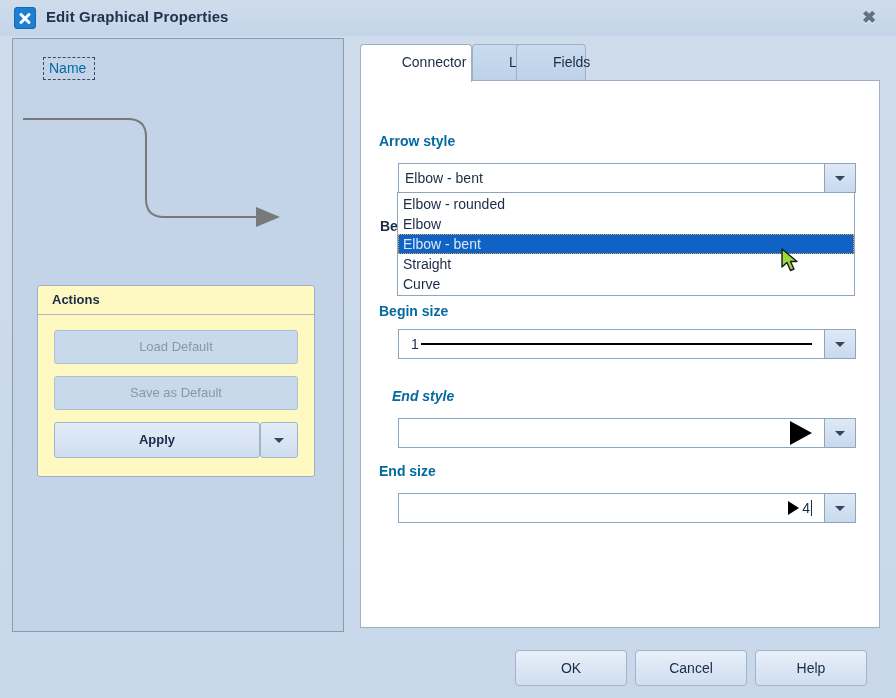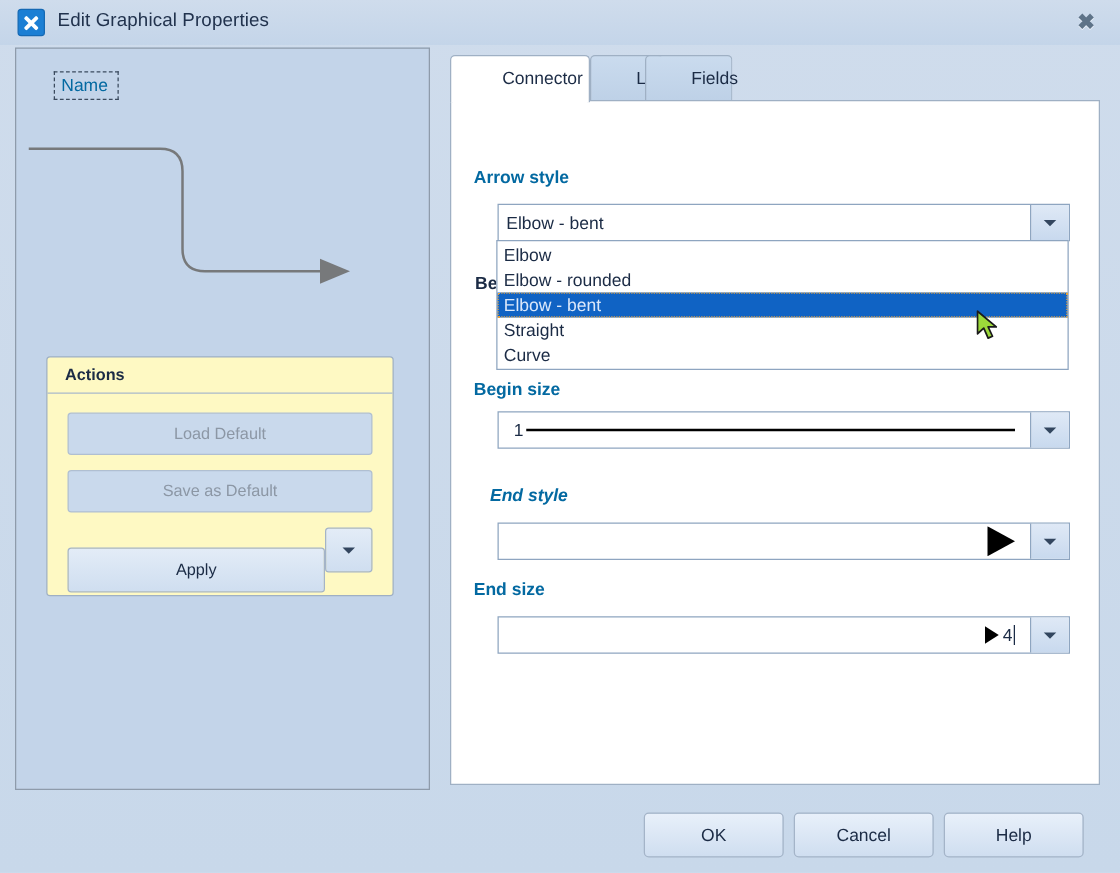--- a/index.html
+++ b/index.html
@@ -49,21 +49,21 @@
     background: #ffffff;
     border-radius: 1px;
   }
   .app-icon::before { transform: rotate(45deg); }
   .app-icon::after  { transform: rotate(-45deg); }
 
   .title-text {
     position: absolute;
     left: 46px; top: 8px;
     font-size: 15px;
-    font-weight: normal;
+    font-weight: bold;
     color: #21324d;
     letter-spacing: .1px;
   }
   .close-btn {
     position: absolute;
     right: 16px; top: 8px;
     width: 22px; height: 20px;
     color: #5e7388;
     font-size: 17px;
     font-weight: bold;
@@ -133,21 +133,21 @@
     cursor: pointer;
   }
   .btn.disabled {
     background: #c9d9ec;
     border-color: #b0bfd1;
     color: #8c97a5;
     cursor: default;
   }
   .btn-load   { left: 16px; top: 44px;  width: 244px; height: 34px; line-height: 32px; }
   .btn-save   { left: 16px; top: 90px;  width: 244px; height: 34px; line-height: 32px; }
-  .btn-apply  { left: 16px; top: 136px; width: 206px; height: 36px; line-height: 34px; font-weight: normal; margin-top: 16px; }
+  .btn-apply  { left: 16px; top: 136px; width: 206px; height: 36px; line-height: 34px; font-weight: bold; }
   .btn-apply-arrow {
     left: 222px; top: 136px; width: 38px; height: 36px; line-height: 34px;
   }
   .caret-dn {
     display: inline-block;
     width: 0; height: 0;
     border-left: 5px solid transparent;
     border-right: 5px solid transparent;
     border-top: 5px solid #33465f;
     vertical-align: middle;
@@ -429,22 +429,22 @@
       </span>
       <span class="combo-btn">
         <span class="caret-dn"></span>
       </span>
     </div>
   </div>
 
   <div class="behind-label">Be</div>
 
   <div class="dropdown-list">
+    <div class="dd-item">Elbow - rounded</div>
     <div class="dd-item">Elbow</div>
-    <div class="dd-item">Elbow - rounded</div>
     <div class="dd-item selected">Elbow - bent</div>
     <div class="dd-item">Straight</div>
     <div class="dd-item">Curve</div>
   </div>
 
   <svg class="cursor" width="20" height="26" viewBox="0 0 20 26" xmlns="http://www.w3.org/2000/svg">
     <polygon points="1,1 1,19 6,14.5 9.5,22.5 13,21 9.5,13.5 16,13.5" fill="#9cd93a" stroke="#1b1b1b" stroke-width="1.4" stroke-linejoin="round"></polygon>
   </svg>
 
   <div class="bottombar">

